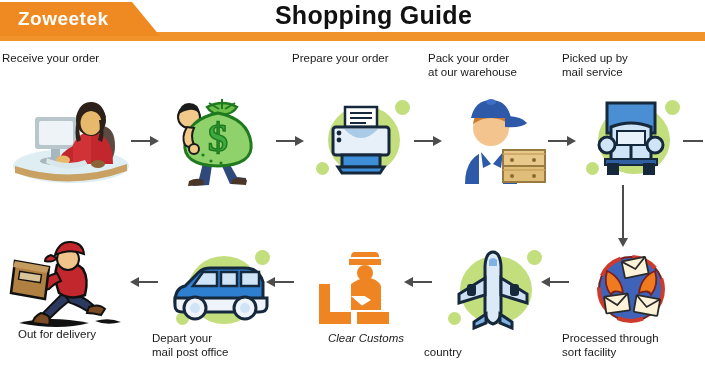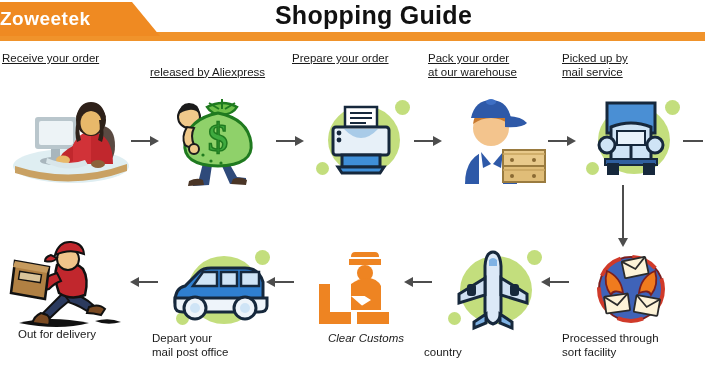--- a/index.html
+++ b/index.html
@@ -19,40 +19,40 @@
     background:#f0932b;
   }
   .logo{
     position:absolute;left:0;top:2px;width:160px;height:34px;
     background:#ef8a22;
     clip-path:polygon(0 0, 132px 0, 160px 34px, 0 34px);
     display:flex;align-items:center;
   }
   .logo-text{
     color:#ffffff;font-size:19px;font-weight:bold;letter-spacing:0.5px;
-    font-family:"Liberation Sans", sans-serif;
+    padding-left:18px;font-family:"Liberation Sans", sans-serif;
   }
   .page-title{
     position:absolute;left:0;top:0;width:705px;height:33px;
     text-align:center;line-height:31px;
     font-size:25px;font-weight:bold;color:#111111;
     font-family:"Liberation Sans", sans-serif;
     letter-spacing:0.3px;
     margin-left:21px;
   }
 
   
   .step{position:absolute;width:138px;}
   .step-label{
     font-size:11.5px;color:#1a1a1a;line-height:13.5px;
     font-family:"Liberation Sans", sans-serif;
   }
   .step-art{position:relative;width:138px;height:108px;}
 
-  .row1 .step-label{position:absolute;top:0;left:0;width:138px;text-decoration:underline;}
+  .row1 .step-label{position:absolute;top:0;left:0;width:138px;}
   .row1 .step-art{position:absolute;top:34px;left:0;}
   .row2 .step-art{position:absolute;top:0;left:0;}
   .row2 .step-label{position:absolute;top:96px;left:0;width:138px;}
 
   
   .blob{position:absolute;left:50%;top:50%;transform:translate(-50%,-50%);}
   .blob .b1{position:absolute;width:72px;height:68px;border-radius:50%;
     background:#c3de7d;left:-33px;top:-34px;}
   .blob .b2{position:absolute;width:15px;height:15px;border-radius:50%;
     background:#c3de7d;left:34px;top:-40px;}
@@ -125,21 +125,20 @@
   </div>
 
   <div class="arrow right" style="left:131px;top:135px;width:28px;">
     <div class="shaft"></div>
       <div class="head"></div>
   </div>
 
   <div class="step row1" style="left:150px;top:52px;">
     <div class="step-label">
       <br>
-      <span>released by Aliexpress</span>
     </div>
     <div class="step-art">
       <svg class="ico" width="112" height="102" viewBox="0 0 112 102">
 
         <path d="M40 74 l-4 16 l-7 3 l1 4 l16 -1 l3 -20 z" fill="#2f4a7a"></path>
         <path d="M66 74 l8 14 l9 1 l0 4 l-16 2 l-8 -18 z" fill="#2f4a7a"></path>
         <path d="M26 92 q8 -4 14 -1 l1 5 l-16 1 z" fill="#4a3526"></path>
         <path d="M70 90 q8 -3 14 1 l-1 5 l-15 -1 z" fill="#4a3526"></path>
 
         <circle cx="26" cy="28" r="11" fill="#f0c98b" stroke="#1b1b1b" stroke-width="2"></circle>

